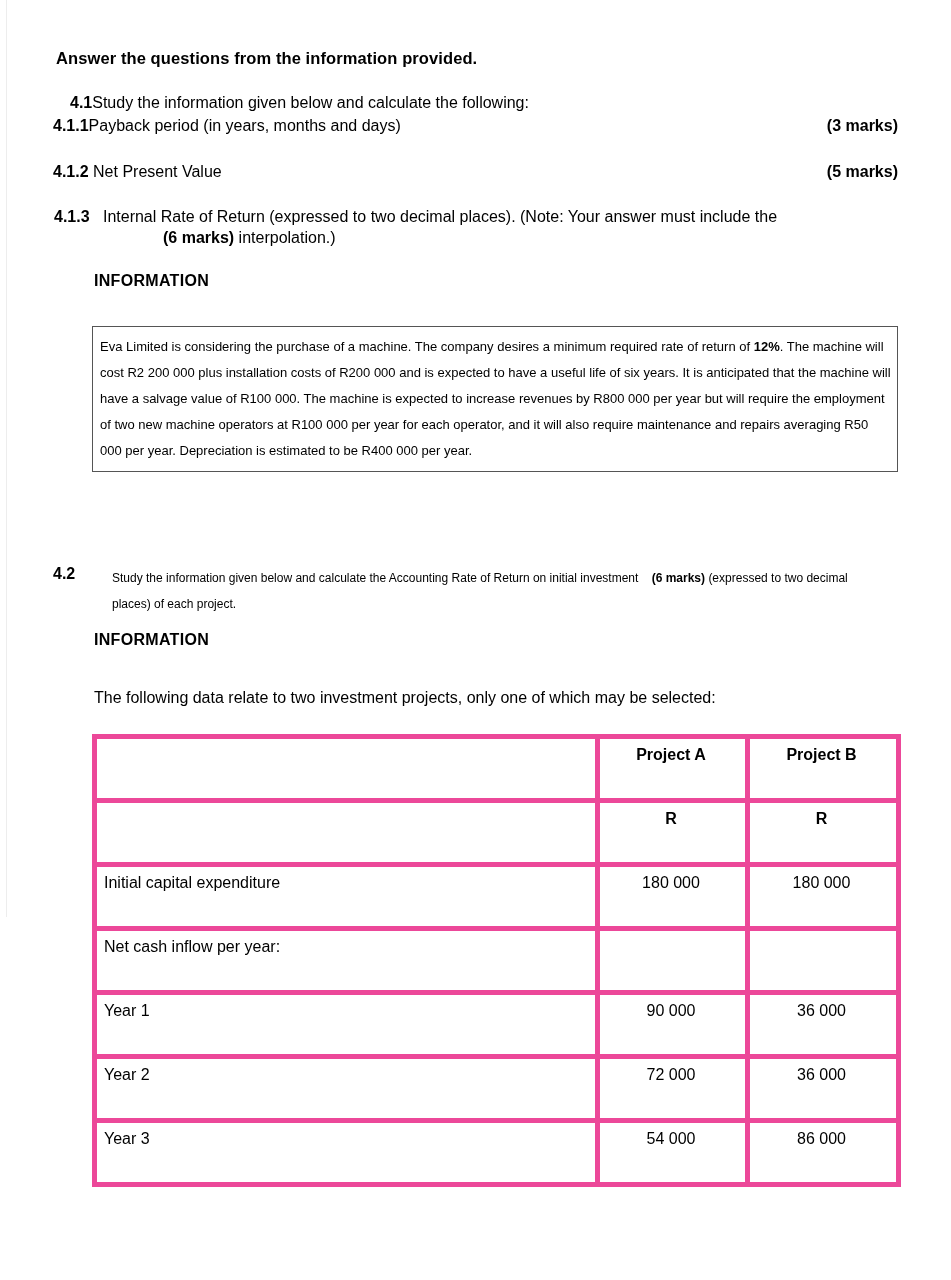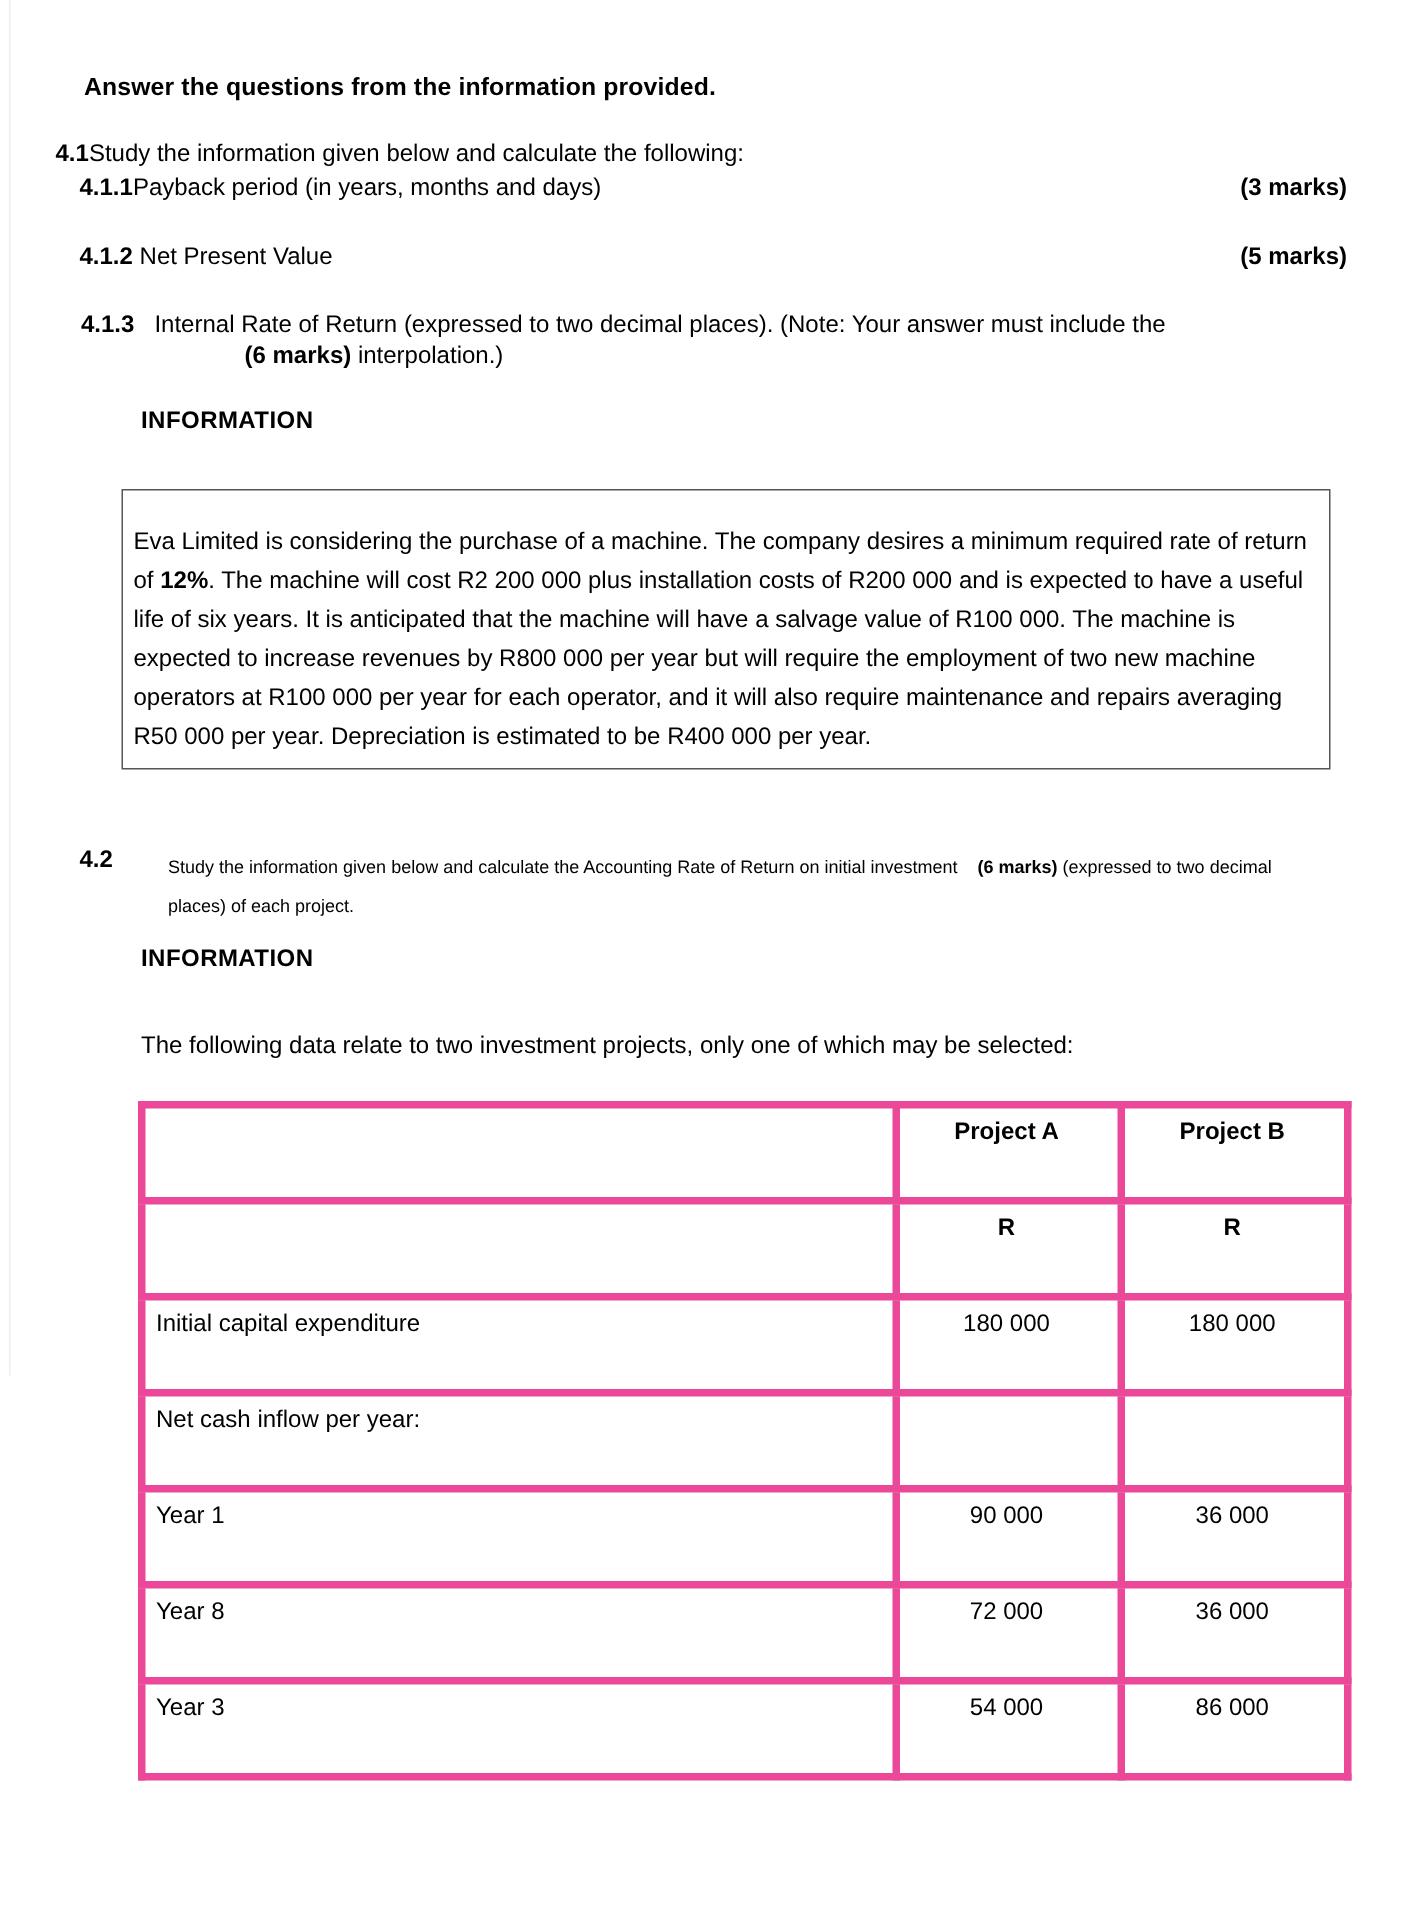--- a/index.html
+++ b/index.html
@@ -42,21 +42,21 @@
 
   
   .q-line {
     position: absolute;
     font-size: 16px;
     line-height: 23px;
   }
   .q-num { font-weight: bold; }
   .marks { font-weight: bold; }
 
-  .q41    { left: 37px; top: 91px; }
+  .q41    { left: 70px; top: 91px; }
   .q411   { left: 53px; top: 114px; }
   .q412   { left: 53px; top: 160px; }
   .q413   { left: 54px; top: 205px; width: 845px; }
   .q413-l2 { position: absolute; left: 163px; top: 229px; font-size: 16px; }
 
   .marks-right {
     position: absolute;
     right: 53px;
     font-size: 16px;
     font-weight: bold;
@@ -64,27 +64,27 @@
   }
   .marks-411 { top: 114px; margin-left: 31px; }
   .marks-412 { top: 160px; }
 
   .heading-info-1 { position: absolute; left: 94px; top: 272px; font-size: 16px; font-weight: bold; letter-spacing: 0.3px;}
   .heading-info-2 { position: absolute; left: 94px; top: 631px; font-size: 16px; font-weight: bold; letter-spacing: 0.3px;}
 
   
   .info-box {
     position: absolute;
-    left: 81px;
+    left: 92px;
     top: 326px;
     width: 806px;
     box-sizing: border-box;
     border: 1px solid #555555;
-    padding: 22px 6px 7px 7px;
-    font-size: 16px;
+    padding: 7px 6px 7px 7px;
+    font-size: 13px;
     line-height: 26px;
     text-align: left;
   }
   .info-box b { font-weight: bold; }
 
   
   .q42-num { position: absolute; left: 53px; top: 565px; font-size: 16px; font-weight: bold; }
   .q42-body {
     position: absolute;
     left: 112px;
@@ -198,21 +198,21 @@
         <td>Net cash inflow per year:</td>
         <td class="num"></td>
         <td class="num"></td>
       </tr>
       <tr>
         <td class="cell-indent">Year 1</td>
         <td class="num">90 000</td>
         <td class="num">36 000</td>
       </tr>
       <tr>
-        <td class="cell-indent">Year 8</td>
+        <td class="cell-indent">Year 2</td>
         <td class="num">72 000</td>
         <td class="num">36 000</td>
       </tr>
       <tr>
         <td class="cell-indent">Year 3</td>
         <td class="num">54 000</td>
         <td class="num">86 000</td>
       </tr>
     </tbody>
   </table>

